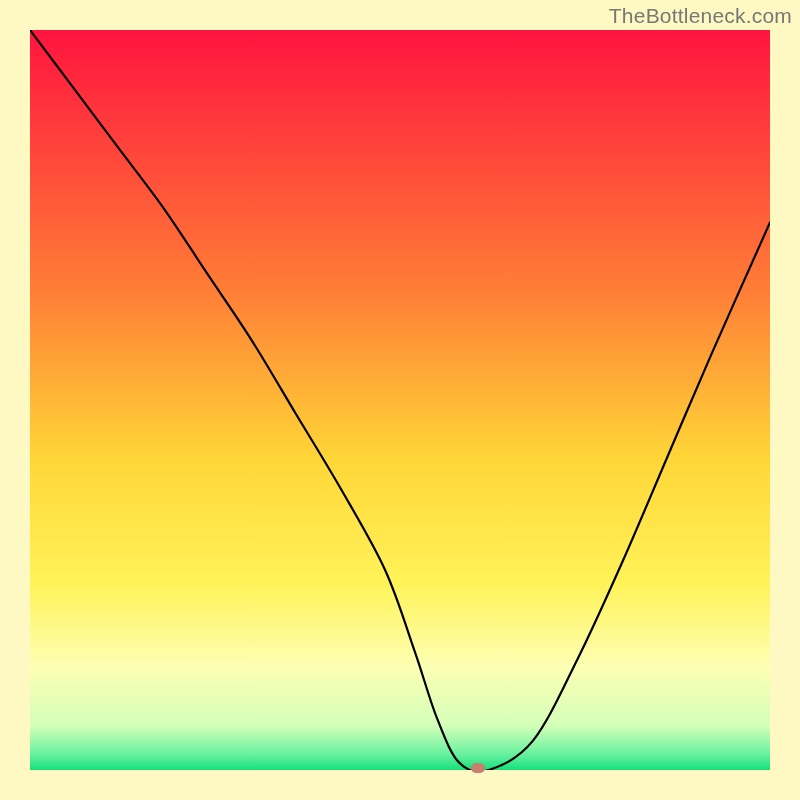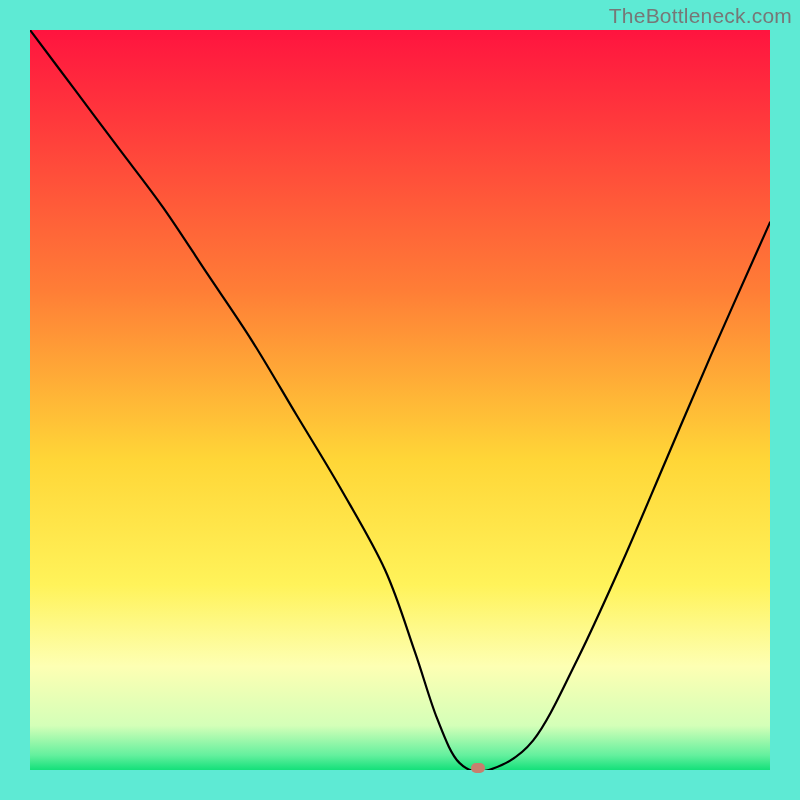--- a/index.html
+++ b/index.html
@@ -8,21 +8,21 @@
     background: #000;
     width: 800px;
     height: 800px;
     overflow: hidden;
     font-family: Arial, Helvetica, sans-serif;
   }
   .frame {
     position: relative;
     width: 800px;
     height: 800px;
-    background: #5eead4;
+    background: #fef9c3;
   }
   .watermark {
     position: absolute;
     top: 4px;
     right: 8px;
     color: #777;
     font-size: 21px;
     font-weight: 500;
     letter-spacing: 0.2px;
     z-index: 3;

